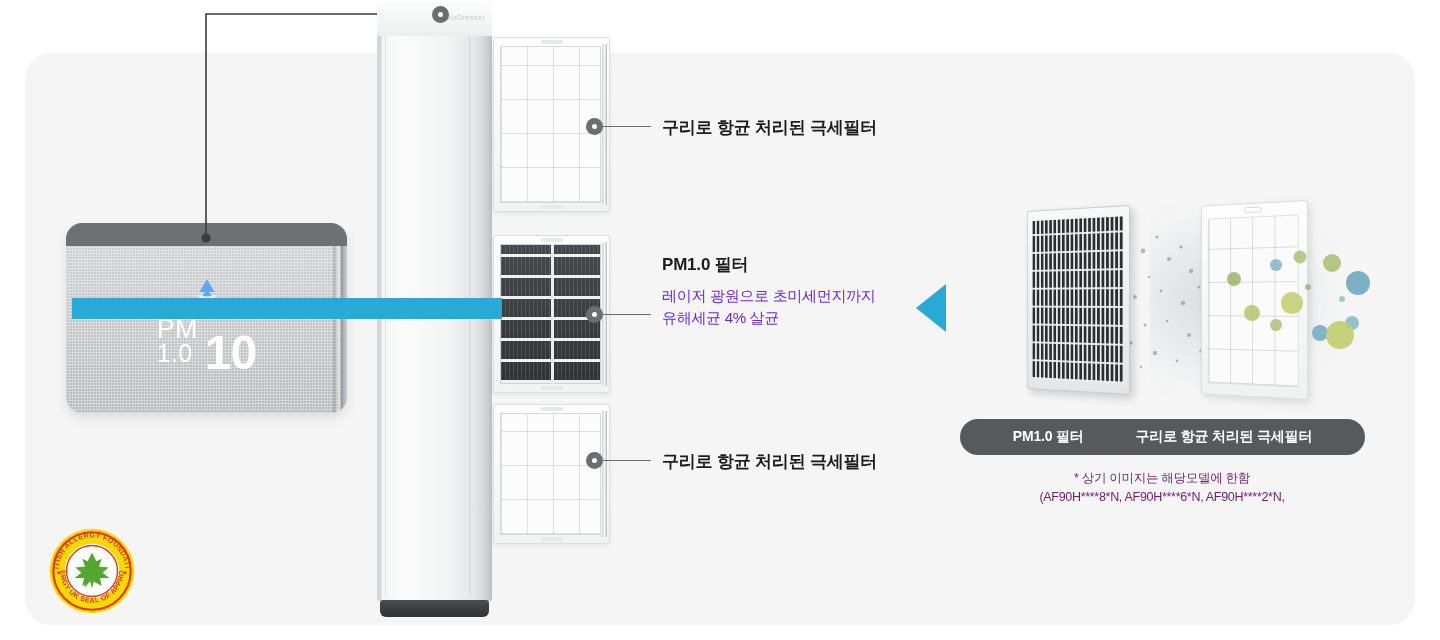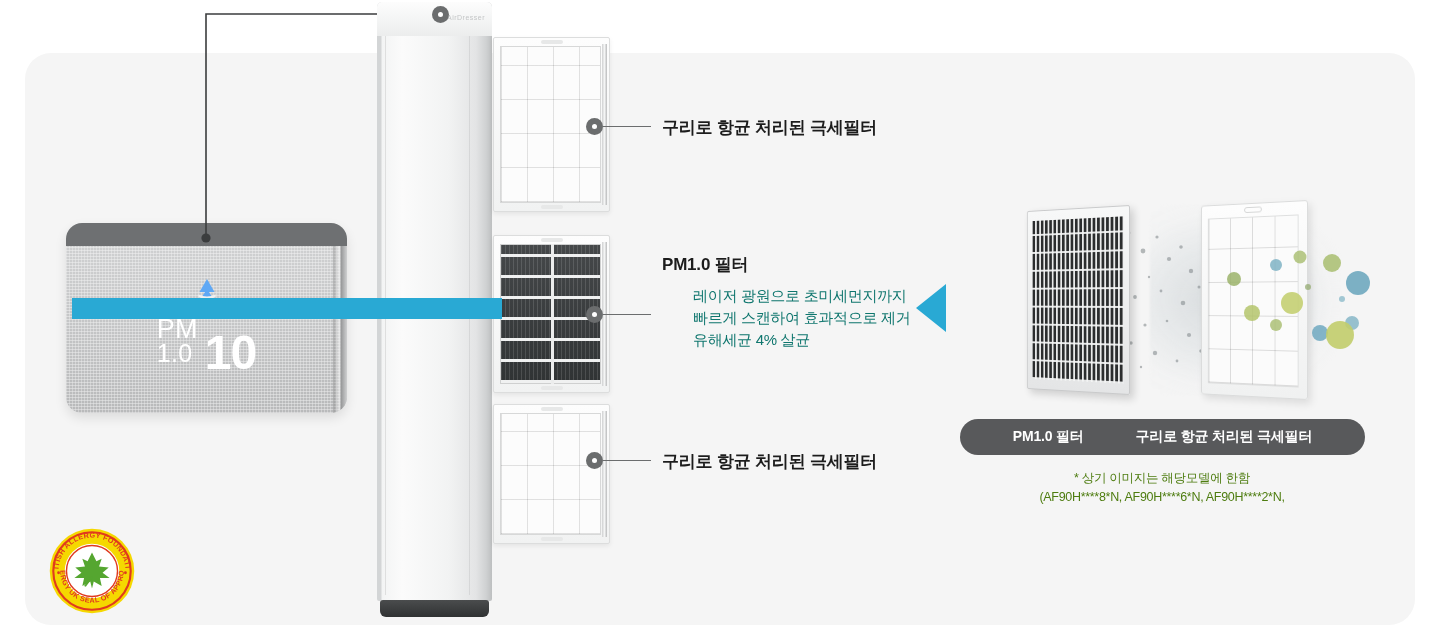--- a/index.html
+++ b/index.html
@@ -135,22 +135,22 @@
   .dot::after { content:""; width: 5px; height: 5px; border-radius: 50%; background:#fff; }
   .lline { position: absolute; height: 1px; background: #6b6d6e; }
 
   
   .callout { position: absolute; color: #2e2e2e; }
   .callout .title {
     font-size: 17px; font-weight: 700; color: #1c1c1c; letter-spacing: -.2px;
     margin-bottom: 9px; white-space: nowrap;
   }
   .callout .line {
-    font-size: 15px; line-height: 1.47; color: #0f766e;
-    letter-spacing: -.3px; white-space: nowrap; margin-left: 31px;
+    font-size: 15px; line-height: 1.47; color: #6d28d9;
+    letter-spacing: -.3px; white-space: nowrap;
   }
   .callout.single .title { margin-bottom: 0; }
   .blue-band {
     position: absolute; left: 72px; top: 298px; width: 430px; height: 21px;
     background: #29a9d4;
   }
   .arrow-head {
     position: absolute; left: 916px; top: 284px; width: 0; height: 0;
     border-top: 24px solid transparent; border-bottom: 24px solid transparent;
     border-right: 30px solid #29a9d4;
@@ -217,21 +217,21 @@
     position: absolute; left: 960px; top: 419px;
     width: 405px; height: 36px; border-radius: 18px;
     background: #58595b;
     display: flex; align-items: center; justify-content: center; gap: 52px;
     color: #ffffff; font-size: 14px; font-weight: 700; letter-spacing: -.2px;
   }
 
   
   .footnote {
     position: absolute; left: 962px; top: 469px; width: 400px;
-    text-align: center; color: #4d7c0f; font-size: 12.5px;
+    text-align: center; color: #701a75; font-size: 12.5px;
     line-height: 1.52; letter-spacing: -.3px;
   }
 
   
   .seal { position: absolute; left: 48px; top: 527px; width: 88px; height: 88px; }
 </style>
 </head>
 <body>
 
 <div id="stage">
@@ -309,21 +309,20 @@
   <div class="dot" style="left:586px; top:452px;"></div>
   <div class="lline" style="left:603px; top:460px; width:48px;"></div>
 
   <div class="callout single" style="left:662px; top:116px;">
     <div class="title">구리로 항균 처리된 극세필터</div>
   </div>
 
   <div class="callout" style="left:662px; top:253px;">
     <div class="title">PM1.0 필터</div>
     <div class="line">레이저 광원으로 초미세먼지까지</div>
-    <div class="line">빠르게 스캔하여 효과적으로 제거</div>
     <div class="line">유해세균 4% 살균</div>
   </div>
 
   <div class="callout single" style="left:662px; top:450px;">
     <div class="title">구리로 항균 처리된 극세필터</div>
   </div>
 
   <div class="dustcloud"></div>
 
   <svg class="spray" aria-hidden="true" viewBox="0 0 120 150">

